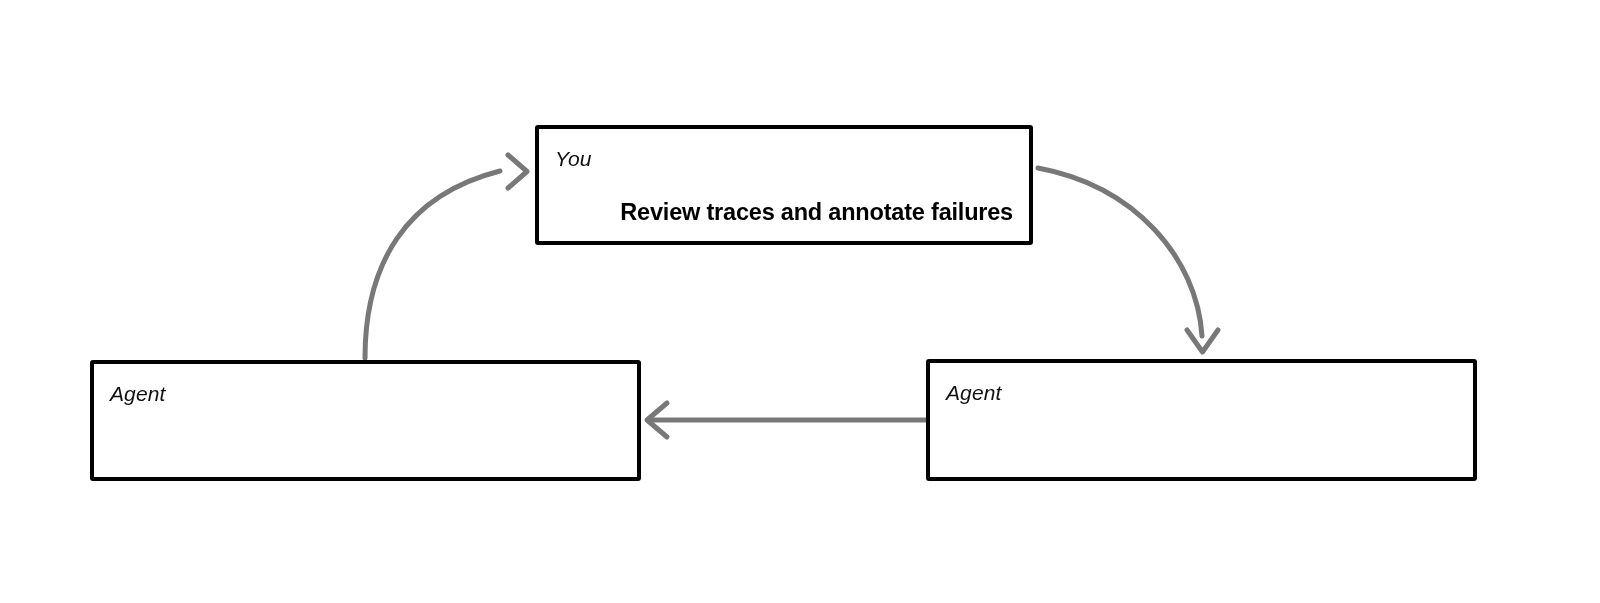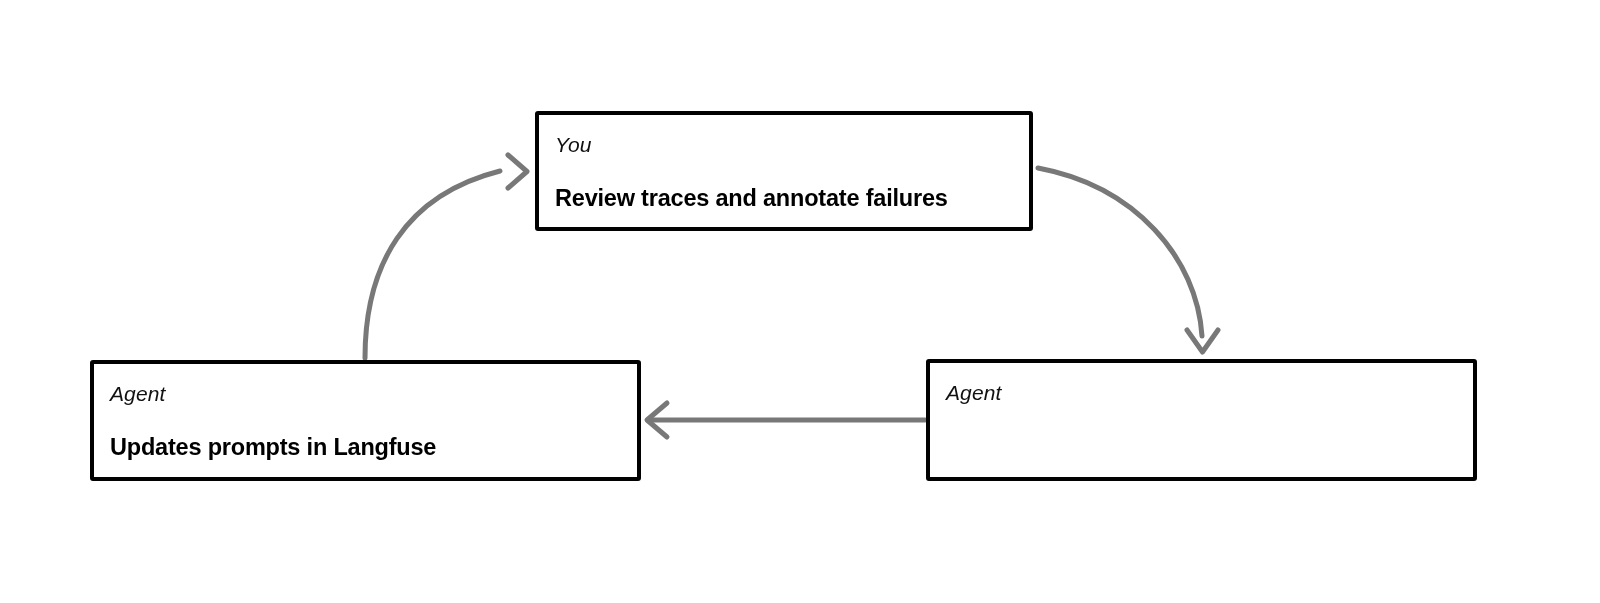--- a/index.html
+++ b/index.html
@@ -45,24 +45,25 @@
     white-space: nowrap;
   }
   .node-title {
     font-weight: 700;
     font-size: 23.5px;
     line-height: 28px;
     color: #000000;
     letter-spacing: -0.2px;
     white-space: nowrap;
     margin-top: 27px;
+    text-align: right;
   }
   #node-you {
     left: 535px;
-    top: 111px;
+    top: 125px;
     width: 498px;
     height: 120px;
   }
   #node-updates {
     left: 90px;
     top: 360px;
     width: 551px;
     height: 121px;
   }
   #node-fetches {
@@ -91,20 +92,19 @@
     </g>
   </svg>
 
   <div class="node" id="node-you">
     <div class="node-role">You</div>
     <div class="node-title">Review traces and annotate failures</div>
   </div>
 
   <div class="node" id="node-updates">
     <div class="node-role">Agent</div>
-    <div class="node-title">Updates prompts in Langfuse</div>
   </div>
 
   <div class="node" id="node-fetches">
     <div class="node-role">Agent</div>
   </div>
 
 </div>
 
 </body></html>

